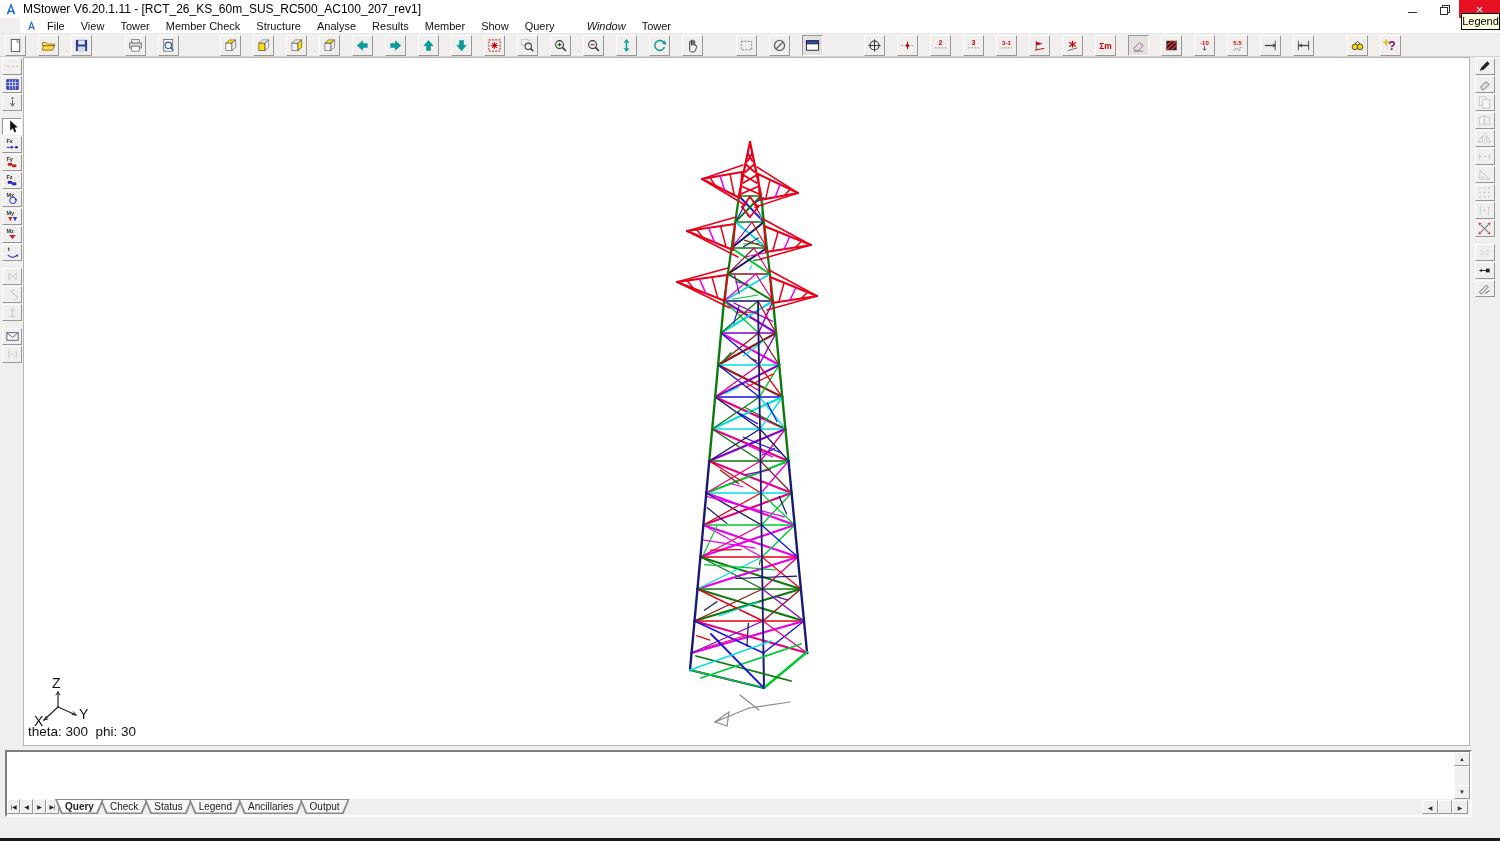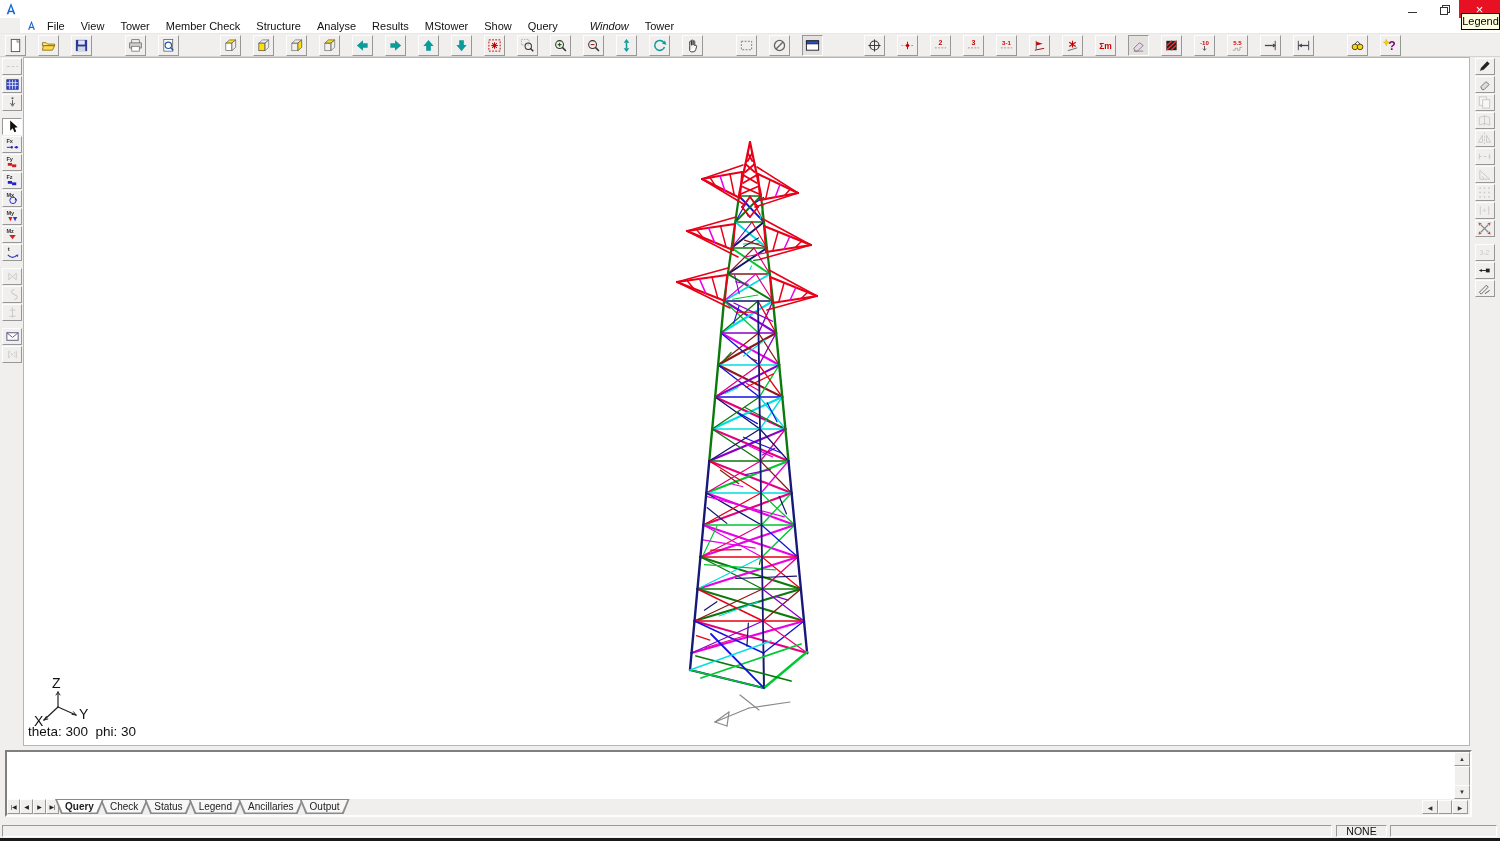--- a/index.html
+++ b/index.html
@@ -69,20 +69,21 @@
 
 <div id="app">
 
   <div id="titlebar">
     <span id="app-icon" style="margin-left:4px;display:flex;">
       <svg width="14" height="14" viewBox="0 0 16 16">
           <polygon points="8,1 13,14 11,14 8,5 5,14 3,14" fill="#1565d8"></polygon>
           <rect x="5.5" y="10" width="5" height="1.6" fill="#1565d8"></rect>
         </svg>
     </span>
+    <span id="title-text">MStower V6.20.1.11 - [RCT_26_KS_60m_SUS_RC500_AC100_207_rev1]</span>
     <div id="win-controls">
       <div class="win-btn">
           <span class="glyph-min"></span>
         </div>
       <div class="win-btn">
           <span class="glyph-restore">
             <span class="r1"></span>
             <span class="r2"></span>
           </span>
         </div>
@@ -101,21 +102,21 @@
         </svg>
     </span>
 
   <span class="menu-item">File</span>
       <span class="menu-item">View</span>
       <span class="menu-item">Tower</span>
       <span class="menu-item">Member Check</span>
       <span class="menu-item">Structure</span>
       <span class="menu-item">Analyse</span>
       <span class="menu-item">Results</span>
-      <span class="menu-item">MStower</span>
+      <span class="menu-item">Member</span>
       <span class="menu-item">Show</span>
       <span class="menu-item">Query</span>
       <span class="menu-item gap-before">Window</span>
       <span class="menu-item">Tower</span>
     </div>
   <div id="mdi-minimize">
       <span class="bar"></span>
     </div>
 
   <div id="toolbar">
@@ -879,19 +880,14 @@
           <div class="inner">Output</div>
         </div>
         <div id="bp-hscroll">
         <div class="sbtn">◀</div>
         <div id="bp-hthumb"></div>
         <div class="sbtn">▶</div>
       </div>
     </div>
   </div>
 
-  <div id="status-bar">
-    <div class="sb-panel" style="left:2px;width:1330px;"></div>
-    <div class="sb-panel" style="left:1336px;width:51px;text-align:center;padding-left:0;">NONE</div>
-    <div class="sb-panel" style="left:1390px;width:107px;"></div>
-  </div>
   <div id="bottom-strip"></div>
 </div>
 
 </body></html>

